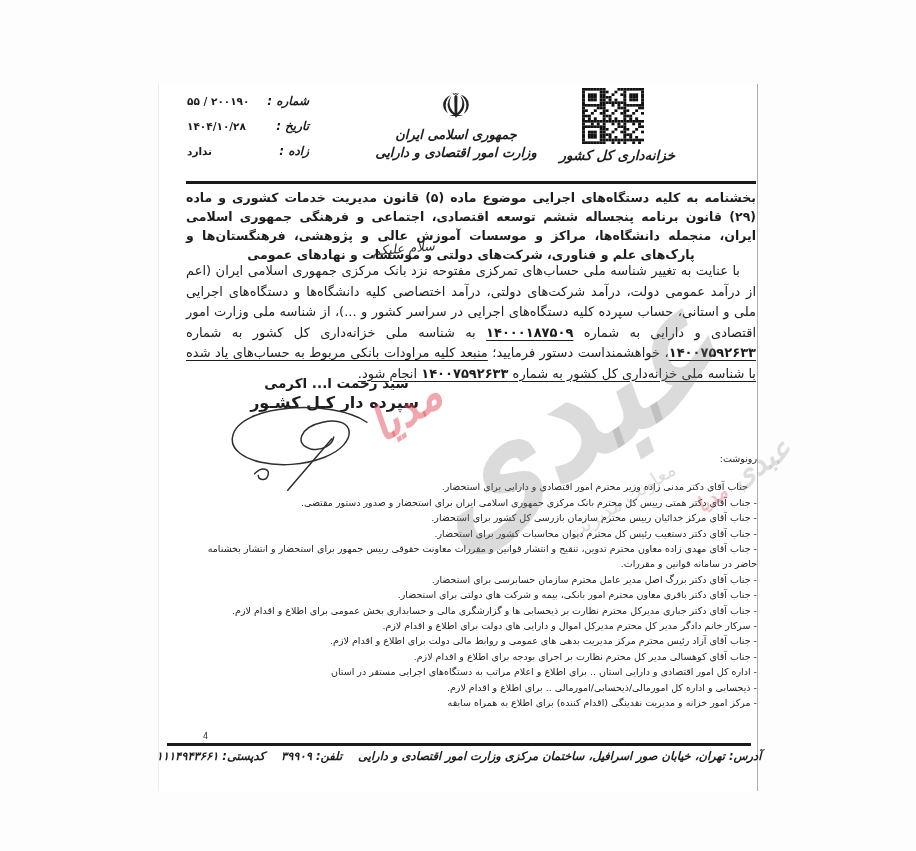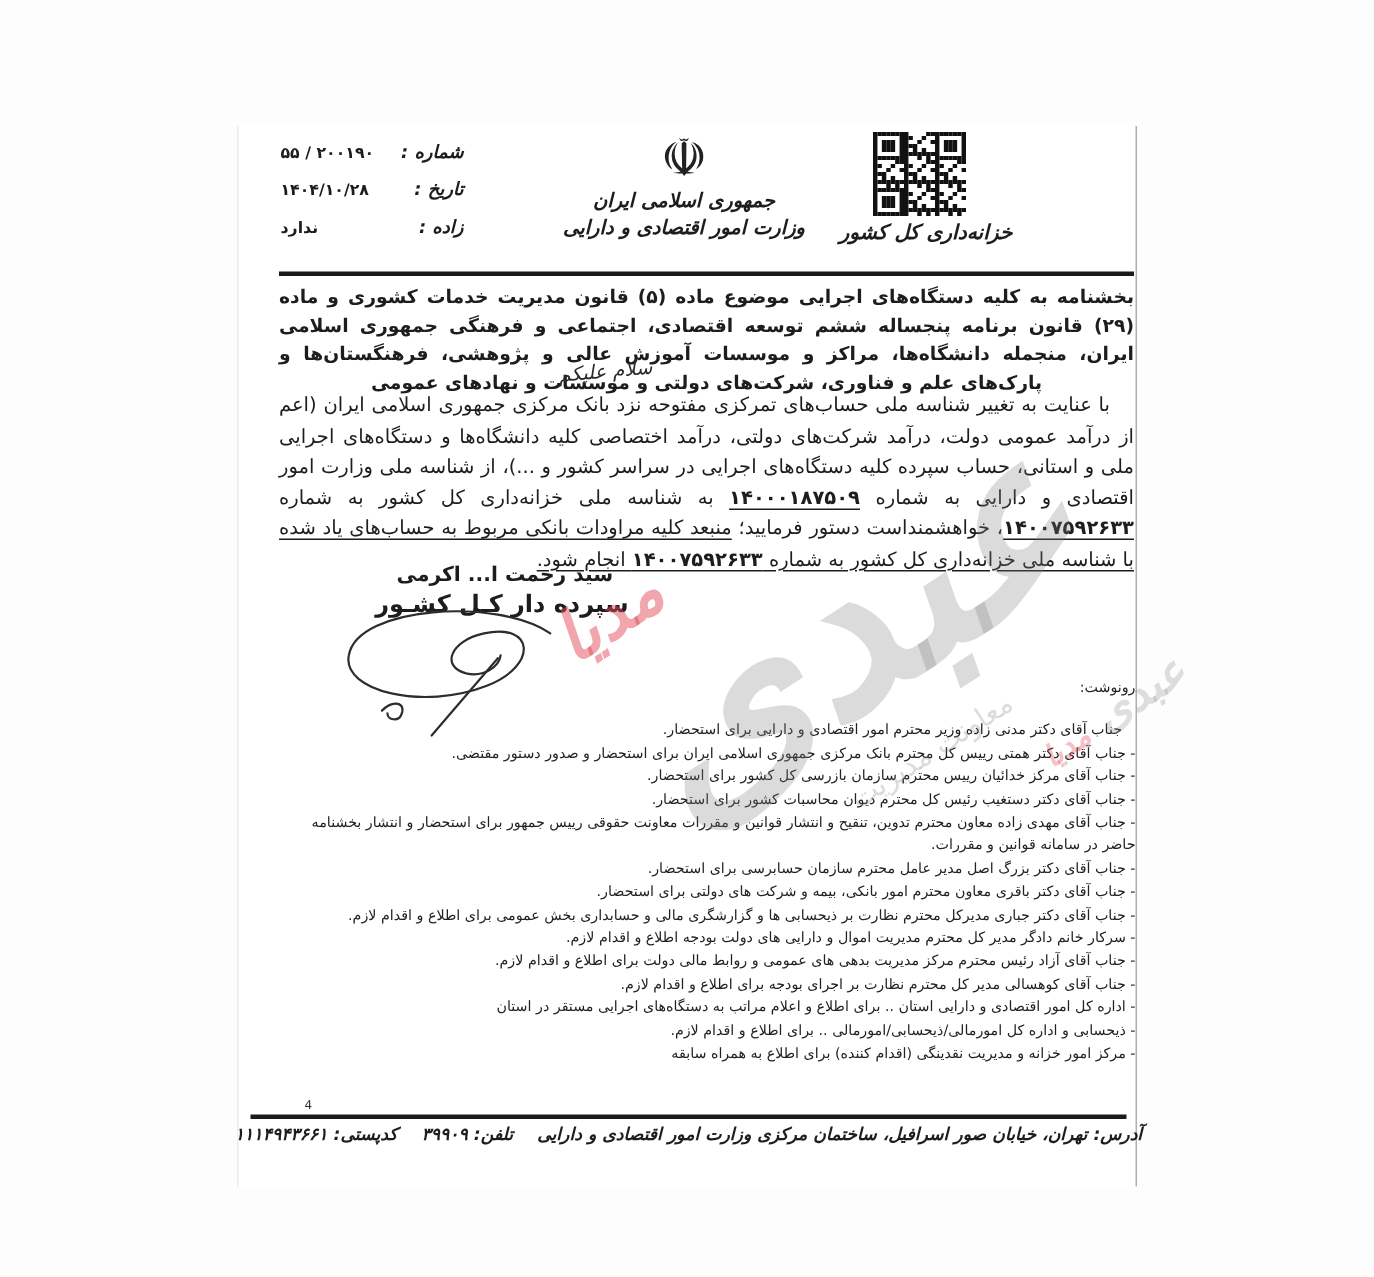--- a/index.html
+++ b/index.html
@@ -404,21 +404,21 @@
     <div class="cc-title">رونوشت:</div>
     <div>
         <div class="cc-item">جناب آقای دکتر مدنی زاده وزیر محترم امور اقتصادی و دارایی برای استحضار.</div>
         <div class="cc-item">- جناب آقای دکتر همتی رییس کل محترم بانک مرکزی جمهوری اسلامی ایران برای استحضار و صدور دستور مقتضی.</div>
         <div class="cc-item">- جناب آقای مرکز خدائیان رییس محترم سازمان بازرسی کل کشور برای استحضار.</div>
         <div class="cc-item">- جناب آقای دکتر دستغیب رئیس کل محترم دیوان محاسبات کشور برای استحضار.</div>
         <div class="cc-item">- جناب آقای مهدی زاده معاون محترم تدوین، تنقیح و انتشار قوانین و مقررات معاونت حقوقی رییس جمهور برای استحضار و انتشار بخشنامه حاضر در سامانه قوانین و مقررات.</div>
         <div class="cc-item">- جناب آقای دکتر بزرگ اصل مدیر عامل محترم سازمان حسابرسی برای استحضار.</div>
         <div class="cc-item">- جناب آقای دکتر باقری معاون محترم امور بانکی، بیمه و شرکت های دولتی برای استحضار.</div>
         <div class="cc-item">- جناب آقای دکتر جباری مدیرکل محترم نظارت بر ذیحسابی ها و گزارشگری مالی و حسابداری بخش عمومی برای اطلاع و اقدام لازم.</div>
-        <div class="cc-item">- سرکار خانم دادگر مدیر کل محترم مدیریت اموال و دارایی های دولت بودجه اطلاع و اقدام لازم.</div>
+        <div class="cc-item">- سرکار خانم دادگر مدیر کل محترم مدیرکل اموال و دارایی های دولت برای اطلاع و اقدام لازم.</div>
         <div class="cc-item">- جناب آقای آزاد رئیس محترم مرکز مدیریت بدهی های عمومی و روابط مالی دولت برای اطلاع و اقدام لازم.</div>
         <div class="cc-item">- جناب آقای کوهسالی مدیر کل محترم نظارت بر اجرای بودجه برای اطلاع و اقدام لازم.</div>
         <div class="cc-item">- اداره کل امور اقتصادی و دارایی استان .. برای اطلاع و اعلام مراتب به دستگاه‌های اجرایی مستقر در استان</div>
         <div class="cc-item">- ذیحسابی و اداره کل امورمالی/ذیحسابی/امورمالی .. برای اطلاع و اقدام لازم.</div>
         <div class="cc-item">- مرکز امور خزانه و مدیریت نقدینگی (اقدام کننده) برای اطلاع به همراه سابقه</div>
       </div>
   </div>
 
   <div class="abs page-num">4</div>
   <div class="abs foot-line"></div>

